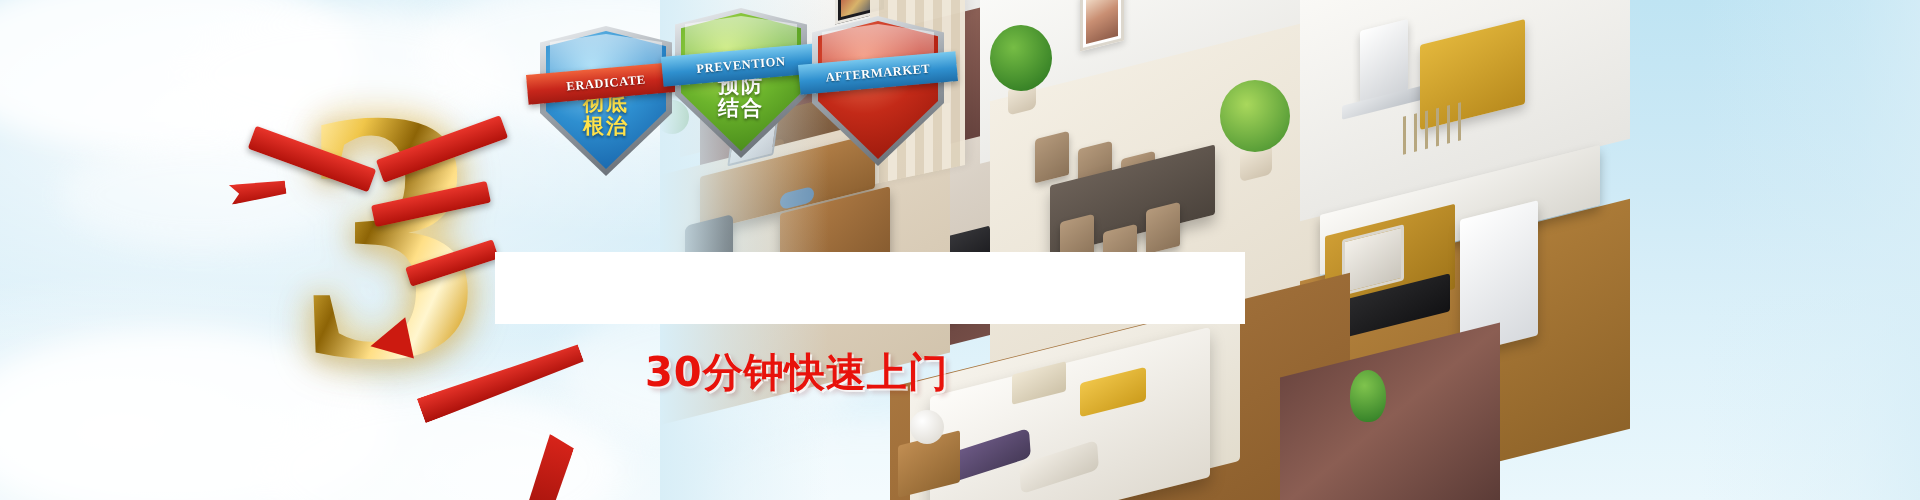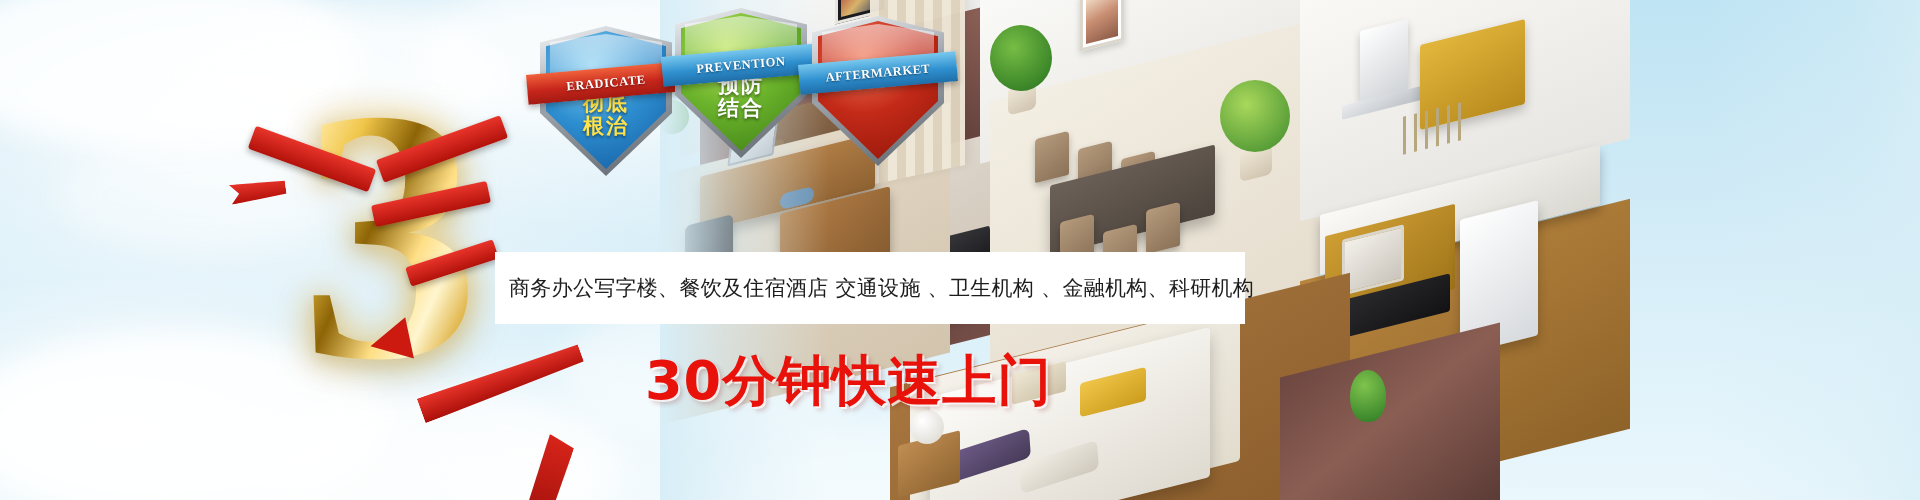--- a/index.html
+++ b/index.html
@@ -269,21 +269,21 @@
   .textpanel .line {
     font-family:"DejaVu Sans", sans-serif;
     font-size:21px; color:#1d1d1d; letter-spacing:.3px; line-height:35px;
     white-space:nowrap;
   }
 
   
   .headline {
     position:absolute; left:645px; top:345px; z-index:62;
     font-family:"DejaVu Sans", sans-serif;
-    font-size:54px; font-weight:bold; color:#e8120b; letter-spacing:1px;
+    font-size:40px; font-weight:bold; color:#e8120b; letter-spacing:1px;
     white-space:nowrap;
     text-shadow:2px 2px 0 rgba(255,255,255,.75), 4px 4px 5px rgba(120,0,0,.22);
   }
 </style>
 </head>
 <body>
 
 <div class="banner">
 
   <div>
@@ -400,18 +400,17 @@
 
     <div class="shield" id="shield-aftermarket">
       <div class="rim"></div>
       <div class="face"></div>
       <div class="gloss"></div>
       <div class="ribbon blue">AFTERMARKET</div>
     </div>
   </div>
 
   <div class="textpanel">
-    <div class="line">商务办公写字楼、餐饮及住宿酒店 交通设施 、卫生机构 、金融机构、科研机构</div>
   </div>
 
   <div class="headline">30分钟快速上门</div>
 
 </div>
 
 </body></html>

